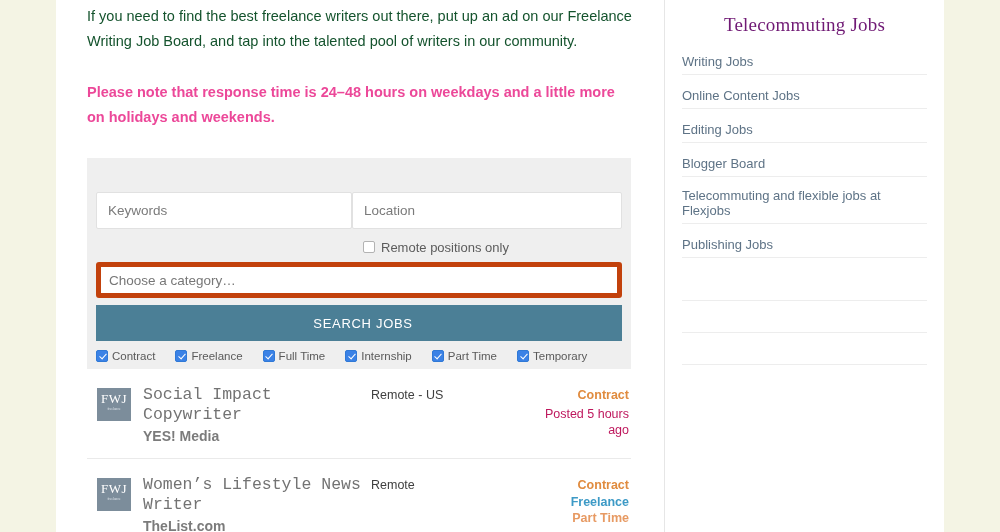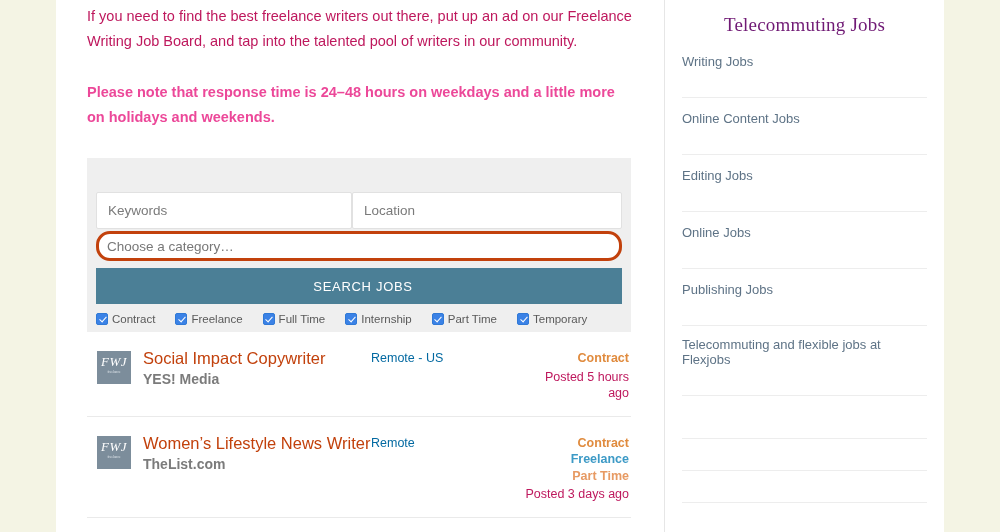--- a/index.html
+++ b/index.html
@@ -41,21 +41,21 @@
   }
 
   .side-col {
     width: 280px;
     flex: none;
     border-left: 1px solid #e6e6e6;
   }
 
   
   .intro {
-    color: #be185d;
+    color: #14532d;
     font-size: 14.5px;
     line-height: 25px;
     margin: 0;
     padding-top: 4px;
     width: 548px;
   }
   .intro.note {
     font-weight: bold;
     color: #ec4899;
     margin-top: 22px;
@@ -118,24 +118,24 @@
     transform: rotate(42deg);
   }
   .remote-row .lbl {
     font-size: 13px;
     color: #5c5c5c;
     margin-left: 6px;
   }
 
   .category-select {
     margin-top: 2px;
-    height: 30px;
+    height: 36px;
     background: #fff;
-    border: 3px solid #c2410c;
-    border-radius: 14px;
+    border: 5px solid #c2410c;
+    border-radius: 3px;
     display: flex;
     align-items: center;
     padding: 0 8px;
     font-size: 13.5px;
     color: #777;
   }
 
   .search-btn {
     margin-top: 7px;
     height: 36px;
@@ -192,57 +192,56 @@
   }
   .logo .fwj {
     position: absolute;
     left: 0; right: 0; top: 5px;
     text-align: center;
     font-family: "Liberation Serif", serif;
     font-size: 13px;
     color: #ffffff;
     letter-spacing: 0.5px;
     line-height: 12px;
-    font-style: italic;
   }
   .logo .sub {
     position: absolute;
     left: 0; right: 0; top: 19px;
     text-align: center;
     font-family: "Liberation Serif", serif;
     font-size: 3.6px;
     color: #dfe5ea;
     line-height: 4.4px;
   }
 
   .job-main {
     flex: 1;
     padding-left: 12px;
     min-width: 0;
   }
   .job-title {
-    color: #c2410c;
+    color: #737373;
     font-size: 16.5px;
     line-height: 20px;
-    font-family: Liberation Sans, sans-serif;
+    font-family: Liberation Mono, monospace;
     text-decoration: none;
     display: block;
     cursor: pointer;
   }
   .job-company {
     color: #7b7b7b;
     font-size: 14px;
     font-weight: bold;
     margin-top: 3px;
   }
 
   .job-loc {
     width: 150px;
     flex: none;
-    color: #0369a1;
+    color: #404040;
     font-size: 12.5px;
     padding-top: 3px;
   }
 
   .job-meta {
     width: 110px;
     flex: none;
     text-align: right;
     padding-top: 2px;
     padding-right: 2px;
@@ -269,21 +268,21 @@
     color: #701a75;
     font-size: 19px;
     text-align: center;
     margin: 14px 0 0 0;
     font-weight: normal;
     letter-spacing: 0.2px;
   }
   .side-list { margin-top: 16px; padding: 0 17px; }
   .side-item {
     border-bottom: 1px solid #ededed;
-    padding: 0 0 27px 0;
+    padding: 0 0 4px 0;
     margin-bottom: 11px;
   }
   .side-item:last-child { border-bottom: 1px solid #ededed; }
   .side-link {
     color: #5e7386;
     font-size: 13px;
     text-decoration: none;
     cursor: pointer;
     display: inline-block;
   }
@@ -309,20 +308,24 @@
 
           <div class="row-fields">
             <div class="field keywords">
               <span>Keywords</span>
             </div>
             <div class="field location">
               <span>Location</span>
             </div>
           </div>
 
+          <div class="remote-row">
+            <span class="cb"></span>
+            <span class="lbl">Remote positions only</span>
+          </div>
 
           <div class="category-select">
             <span>Choose a category…</span>
           </div>
 
           <button class="search-btn">SEARCH JOBS</button>
 
           <div class="filters">
             <label class="filter">
               <span class="cb checked"></span>
@@ -403,27 +406,27 @@
           <div class="side-item">
             <a class="side-link">Writing Jobs</a>
           </div>
           <div class="side-item">
             <a class="side-link">Online Content Jobs</a>
           </div>
           <div class="side-item">
             <a class="side-link">Editing Jobs</a>
           </div>
           <div class="side-item">
-            <a class="side-link">Online Jobs</a>
+            <a class="side-link">Blogger Board</a>
+          </div>
+          <div class="side-item">
+            <a class="side-link">Telecommuting and flexible jobs at Flexjobs</a>
           </div>
           <div class="side-item">
             <a class="side-link">Publishing Jobs</a>
-          </div>
-          <div class="side-item">
-            <a class="side-link">Telecommuting and flexible jobs at Flexjobs</a>
           </div>
         </div>
         <div class="side-blank-wrap">
           <div class="side-blank"></div>
           <div class="side-blank"></div>
           <div class="side-blank"></div>
         </div>
       </div>
 
     </div>

